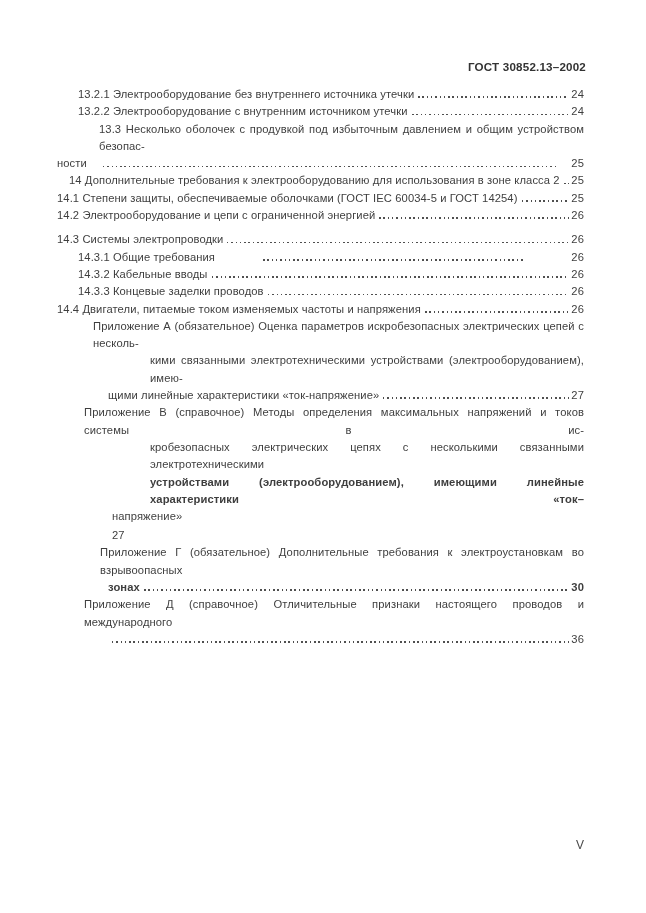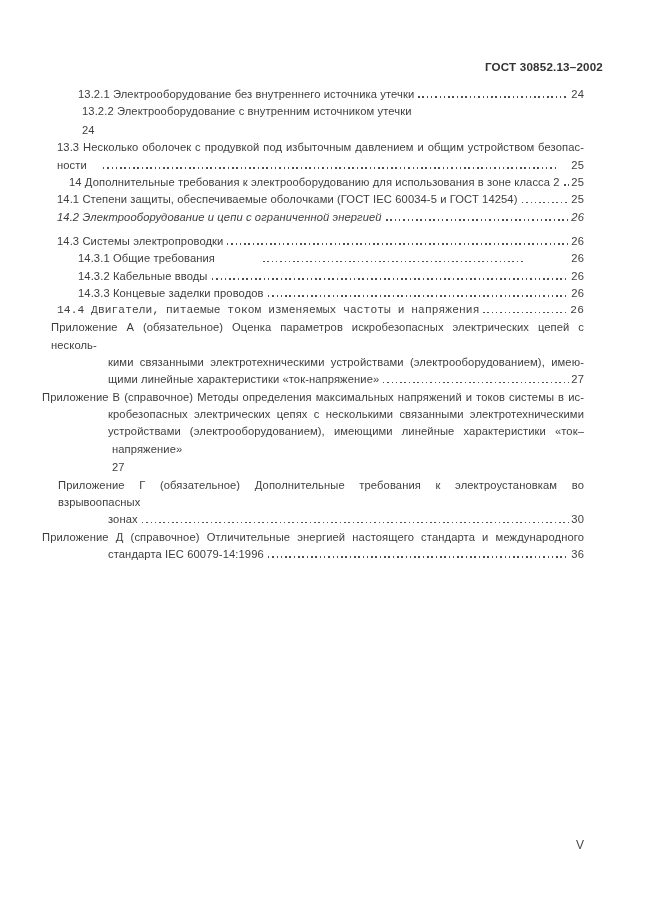--- a/index.html
+++ b/index.html
@@ -15,41 +15,42 @@
     width: 646px;
     height: 913px;
     background: var(--background);
     font-family: "Liberation Sans", "DejaVu Sans", sans-serif;
     color: var(--text);
     overflow: hidden;
   }
   .doc-header {
     position: absolute;
     top: 60px;
-    right: 43px;
+    right: 60px;
     font-size: 11.6px;
     font-weight: bold;
     letter-spacing: 0.2px;
     color: var(--header);
     white-space: nowrap;
   }
   .toc {
     position: absolute;
     left: 42px;
     top: 86px;
     width: 542px;
     font-size: 11.2px;
     line-height: 17.3px;
     letter-spacing: 0.1px;
   }
   .toc-line { min-height: 17.3px; }
   .toc-line.justified {
     text-align: justify;
     text-align-last: justify;
     white-space: normal;
+    margin-left: 42px;
   }
   .toc-line.final {
     display: flex;
     align-items: baseline;
     text-align: center;
   }
   .toc-text { white-space: nowrap; flex: 0 0 auto; }
   .leader {
     flex: 1 1 auto;
     height: 1.6px;
@@ -73,42 +74,42 @@
 
 <div class="page">
   <div class="doc-header">ГОСТ 30852.13–2002</div>
 
   <div class="toc">
       <div class="toc-line final" style="padding-left: 36px;">
         <span class="toc-text">13.2.1 Электрооборудование без внутреннего источника утечки</span>
         <span class="leader"></span>
         <span class="page-num">24</span>
       </div>
-      <div class="toc-line final" style="padding-left: 36px; flex-direction: column;">
+      <div class="toc-line final" style="padding-left: 36px;">
         <span class="toc-text">13.2.2 Электрооборудование с внутренним источником утечки</span>
         <span class="leader"></span>
         <span class="page-num">24</span>
       </div>
       <div class="toc-line justified" style="padding-left: 15px;">13.3 Несколько оболочек с продувкой под избыточным давлением и общим устройством безопас-</div>
       <div class="toc-line final" style="padding-left: 15px; gap: 12px;">
         <span class="toc-text">ности</span>
         <span class="leader"></span>
         <span class="page-num">25</span>
       </div>
       <div class="toc-line final" style="padding-left: 3px; margin-left: 24px;">
         <span class="toc-text">14 Дополнительные требования к электрооборудованию для использования в зоне класса 2</span>
         <span class="leader"></span>
         <span class="page-num">25</span>
       </div>
       <div class="toc-line final" style="padding-left: 15px;">
         <span class="toc-text">14.1 Степени защиты, обеспечиваемые оболочками (ГОСТ IEC 60034-5 и ГОСТ 14254)</span>
         <span class="leader"></span>
         <span class="page-num">25</span>
       </div>
-      <div class="toc-line final" style="padding-left: 15px; font-style: italic;">
+      <div class="toc-line final" style="padding-left: 15px;">
         <span class="toc-text">14.2 Электрооборудование и цепи с ограниченной энергией</span>
         <span class="leader"></span>
         <span class="page-num">26</span>
       </div>
       <div class="toc-line final" style="padding-left: 15px; margin-top: 7px;">
         <span class="toc-text">14.3 Системы электропроводки</span>
         <span class="leader"></span>
         <span class="page-num">26</span>
       </div>
       <div class="toc-line final" style="padding-left: 36px; gap: 44px;">
@@ -119,48 +120,47 @@
       <div class="toc-line final" style="padding-left: 36px;">
         <span class="toc-text">14.3.2 Кабельные вводы</span>
         <span class="leader"></span>
         <span class="page-num">26</span>
       </div>
       <div class="toc-line final" style="padding-left: 36px;">
         <span class="toc-text">14.3.3 Концевые заделки проводов</span>
         <span class="leader"></span>
         <span class="page-num">26</span>
       </div>
-      <div class="toc-line final" style="padding-left: 15px; font-family: Liberation Mono, monospace;">
+      <div class="toc-line final" style="padding-left: 15px;">
         <span class="toc-text">14.4 Двигатели, питаемые током изменяемых частоты и напряжения</span>
         <span class="leader"></span>
         <span class="page-num">26</span>
       </div>
       <div class="toc-line justified" style="padding-left: 9px;">Приложение А (обязательное) Оценка параметров искробезопасных электрических цепей с несколь-</div>
       <div class="toc-line justified" style="padding-left: 66px;">кими связанными электротехническими устройствами (электрооборудованием), имею-</div>
       <div class="toc-line final" style="padding-left: 66px;">
         <span class="toc-text">щими линейные характеристики «ток-напряжение»</span>
         <span class="leader"></span>
         <span class="page-num">27</span>
       </div>
       <div class="toc-line justified" style="padding-left: 0px;">Приложение В (справочное) Методы определения максимальных напряжений и токов системы в ис-</div>
       <div class="toc-line justified" style="padding-left: 66px;">кробезопасных электрических цепях с несколькими связанными электротехническими</div>
-      <div class="toc-line justified" style="padding-left: 66px;">устройствами (электрооборудованием), имеющими линейные характеристики «ток–</div>
+      <div class="toc-line justified" style="padding-left: 66px; font-weight: bold;">устройствами (электрооборудованием), имеющими линейные характеристики «ток–</div>
       <div class="toc-line final" style="padding-left: 66px; flex-direction: column;">
         <span class="toc-text">напряжение»</span>
         <span class="leader"></span>
         <span class="page-num">27</span>
       </div>
       <div class="toc-line justified" style="padding-left: 16px;">Приложение Г (обязательное) Дополнительные требования к электроустановкам во взрывоопасных</div>
-      <div class="toc-line final" style="padding-left: 66px;">
+      <div class="toc-line final" style="padding-left: 66px; font-weight: bold;">
         <span class="toc-text">зонах</span>
         <span class="leader"></span>
         <span class="page-num">30</span>
       </div>
-      <div class="toc-line justified" style="padding-left: 0px;">Приложение Д (справочное) Отличительные энергией настоящего стандарта и международного</div>
+      <div class="toc-line justified" style="padding-left: 0px;">Приложение Д (справочное) Отличительные признаки настоящего проводов и международного</div>
       <div class="toc-line final" style="padding-left: 66px;">
-        <span class="toc-text">стандарта IEC 60079-14:1996</span>
         <span class="leader"></span>
         <span class="page-num">36</span>
       </div>
     </div>
 
   <div class="folio">V</div>
 </div>
 
 </body></html>

